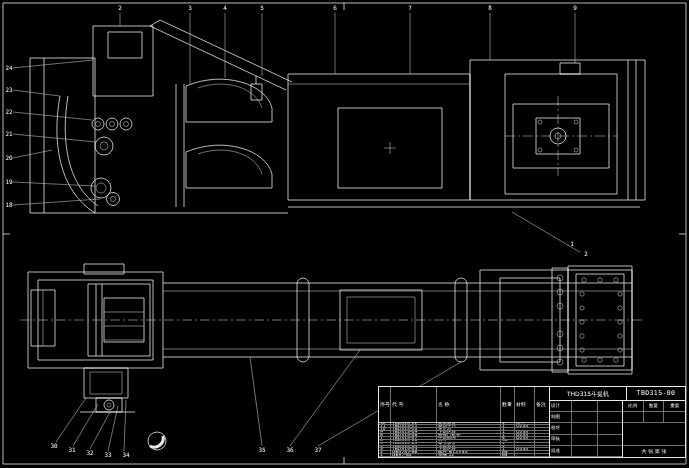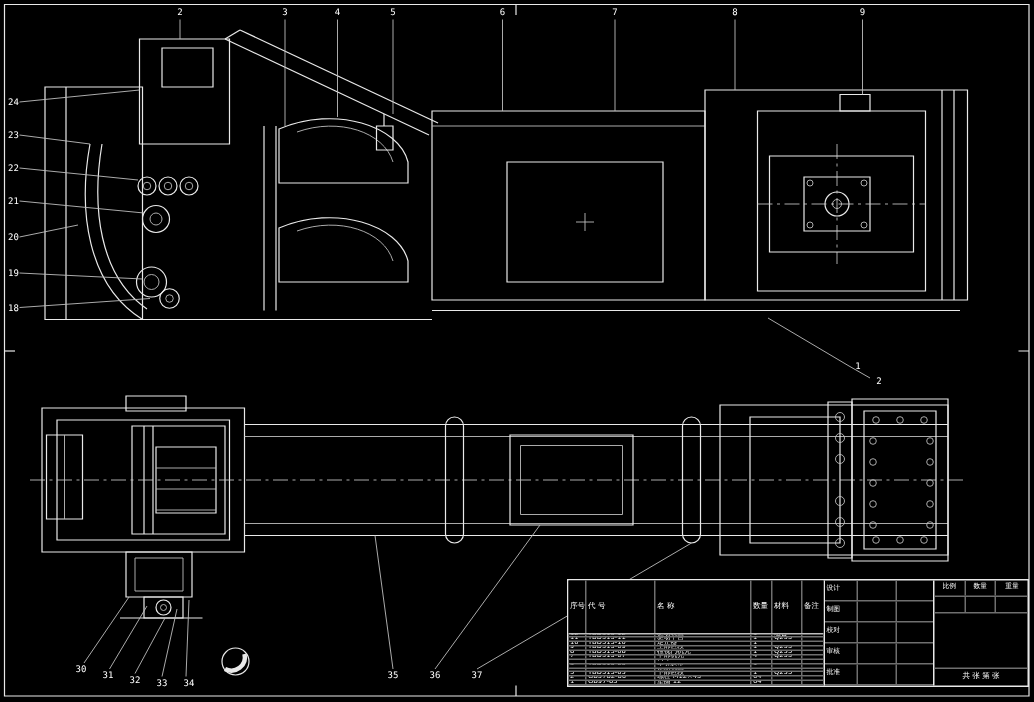--- a/index.html
+++ b/index.html
@@ -356,20 +356,24 @@
           <div>GB97-85</div>
           <div>垫圈 12</div>
           <div>64</div>
           <div></div>
           <div></div>
         </div>
       </div>
   </div>
 
   <div class="tblock">
+    <div class="tb-head">
+      <div class="tb-title">THD315斗提机</div>
+      <div class="tb-num">TBD315-00</div>
+    </div>
     <div class="tb-body">
       <div class="tb-fields">
 
           <div class="frow">
             <div>设计</div>
             <div></div>
             <div></div>
           </div>
 
           <div class="frow">

